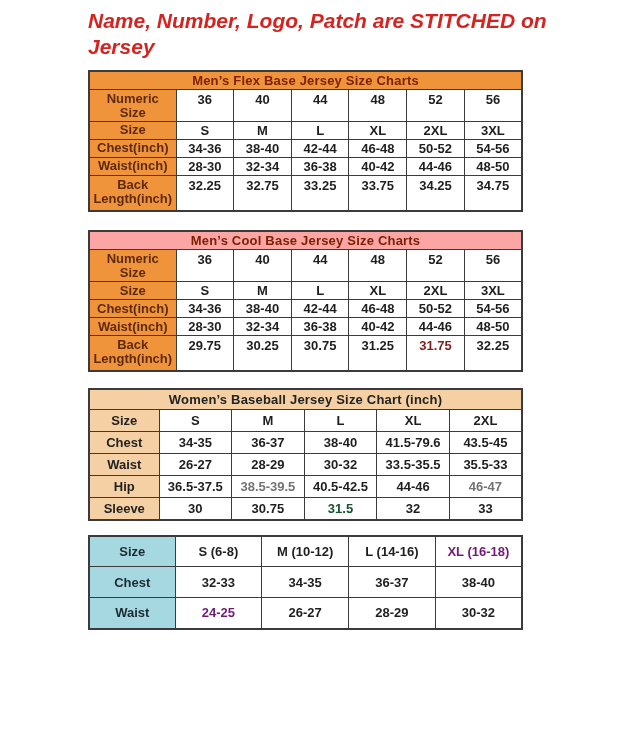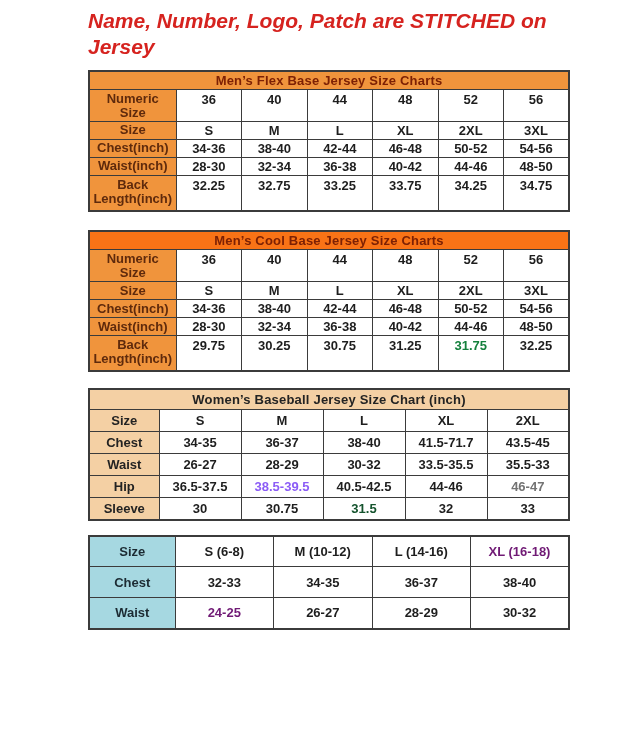--- a/index.html
+++ b/index.html
@@ -26,21 +26,21 @@
     font-size:21px;
     font-weight:bold;
     font-style:italic;
     color:#d6231f;
     line-height:1.25;
   }
 
   #tables { margin-top:9px; }
   table.size-table {
     margin-left:88px;
-    width:482px;
+    width:435px;
     border-collapse:collapse;
     table-layout:fixed;
     border:2px solid #3b3b3b;
     font-weight:bold;
   }
   #tables table + table.gap-a { margin-top:18px; }
   #tables table + table.gap-b { margin-top:16px; }
   #tables table + table.gap-c { margin-top:14px; }
 
   table.size-table td {
@@ -149,21 +149,21 @@
           <col class="label-col">
           <col>
           <col>
           <col>
           <col>
           <col>
           <col>
         </colgroup>
         <tbody>
           <tr class="title-row">
-            <td colspan="7" class="title-cell" style="background: #f97316; color: rgb(125, 33, 4);">Men’s Cool Base Jersey Size Charts</td>
+            <td colspan="7" class="title-cell" style="background: #fca5a5; color: rgb(125, 33, 4);">Men’s Cool Base Jersey Size Charts</td>
           </tr>
           <tr class="r0 tall">
             <td class="label-cell" style="background: rgb(240, 148, 60); color: rgb(95, 42, 12);">Numeric Size</td>
             <td class="val-cell" style="color: rgb(30, 30, 30);">36</td>
             <td class="val-cell" style="color: rgb(30, 30, 30);">40</td>
             <td class="val-cell" style="color: rgb(30, 30, 30);">44</td>
             <td class="val-cell" style="color: rgb(30, 30, 30);">48</td>
             <td class="val-cell" style="color: rgb(30, 30, 30);">52</td>
             <td class="val-cell" style="color: rgb(30, 30, 30);">56</td>
           </tr>
@@ -193,21 +193,21 @@
             <td class="val-cell" style="color: rgb(30, 30, 30);">40-42</td>
             <td class="val-cell" style="color: rgb(30, 30, 30);">44-46</td>
             <td class="val-cell" style="color: rgb(30, 30, 30);">48-50</td>
           </tr>
           <tr class="r4 tall">
             <td class="label-cell" style="background: rgb(240, 148, 60); color: rgb(95, 42, 12);">Back Length(inch)</td>
             <td class="val-cell" style="color: rgb(30, 30, 30);">29.75</td>
             <td class="val-cell" style="color: rgb(30, 30, 30);">30.25</td>
             <td class="val-cell" style="color: rgb(30, 30, 30);">30.75</td>
             <td class="val-cell" style="color: rgb(30, 30, 30);">31.25</td>
-            <td class="val-cell" style="color: #15803d;">31.75</td>
+            <td class="val-cell" style="color: #7f1d1d;">31.75</td>
             <td class="val-cell" style="color: rgb(30, 30, 30);">32.25</td>
           </tr>
         </tbody>
       </table>
       <table class="size-table t-wom gap-b">
         <colgroup>
           <col class="label-col">
           <col>
           <col>
           <col>
@@ -224,35 +224,35 @@
             <td class="val-cell" style="color: rgb(30, 30, 30);">M</td>
             <td class="val-cell" style="color: rgb(30, 30, 30);">L</td>
             <td class="val-cell" style="color: rgb(30, 30, 30);">XL</td>
             <td class="val-cell" style="color: rgb(30, 30, 30);">2XL</td>
           </tr>
           <tr class="r1">
             <td class="label-cell" style="background: rgb(244, 208, 164); color: rgb(35, 35, 35);">Chest</td>
             <td class="val-cell" style="color: rgb(30, 30, 30);">34-35</td>
             <td class="val-cell" style="color: rgb(30, 30, 30);">36-37</td>
             <td class="val-cell" style="color: rgb(30, 30, 30);">38-40</td>
-            <td class="val-cell" style="color: rgb(30, 30, 30);">41.5-71.7</td>
+            <td class="val-cell" style="color: rgb(30, 30, 30);">41.5-79.6</td>
             <td class="val-cell" style="color: rgb(30, 30, 30);">43.5-45</td>
           </tr>
           <tr class="r2">
             <td class="label-cell" style="background: rgb(244, 208, 164); color: rgb(35, 35, 35);">Waist</td>
             <td class="val-cell" style="color: rgb(30, 30, 30);">26-27</td>
             <td class="val-cell" style="color: rgb(30, 30, 30);">28-29</td>
             <td class="val-cell" style="color: rgb(30, 30, 30);">30-32</td>
             <td class="val-cell" style="color: rgb(30, 30, 30);">33.5-35.5</td>
             <td class="val-cell" style="color: rgb(30, 30, 30);">35.5-33</td>
           </tr>
           <tr class="r3">
             <td class="label-cell" style="background: rgb(244, 208, 164); color: rgb(35, 35, 35);">Hip</td>
             <td class="val-cell" style="color: rgb(30, 30, 30);">36.5-37.5</td>
-            <td class="val-cell" style="color: #8b5cf6;">38.5-39.5</td>
+            <td class="val-cell" style="color: #737373;">38.5-39.5</td>
             <td class="val-cell" style="color: rgb(30, 30, 30);">40.5-42.5</td>
             <td class="val-cell" style="color: rgb(30, 30, 30);">44-46</td>
             <td class="val-cell" style="color: #737373;">46-47</td>
           </tr>
           <tr class="r4">
             <td class="label-cell" style="background: rgb(244, 208, 164); color: rgb(35, 35, 35);">Sleeve</td>
             <td class="val-cell" style="color: rgb(30, 30, 30);">30</td>
             <td class="val-cell" style="color: rgb(30, 30, 30);">30.75</td>
             <td class="val-cell" style="color: #14532d;">31.5</td>
             <td class="val-cell" style="color: rgb(30, 30, 30);">32</td>

